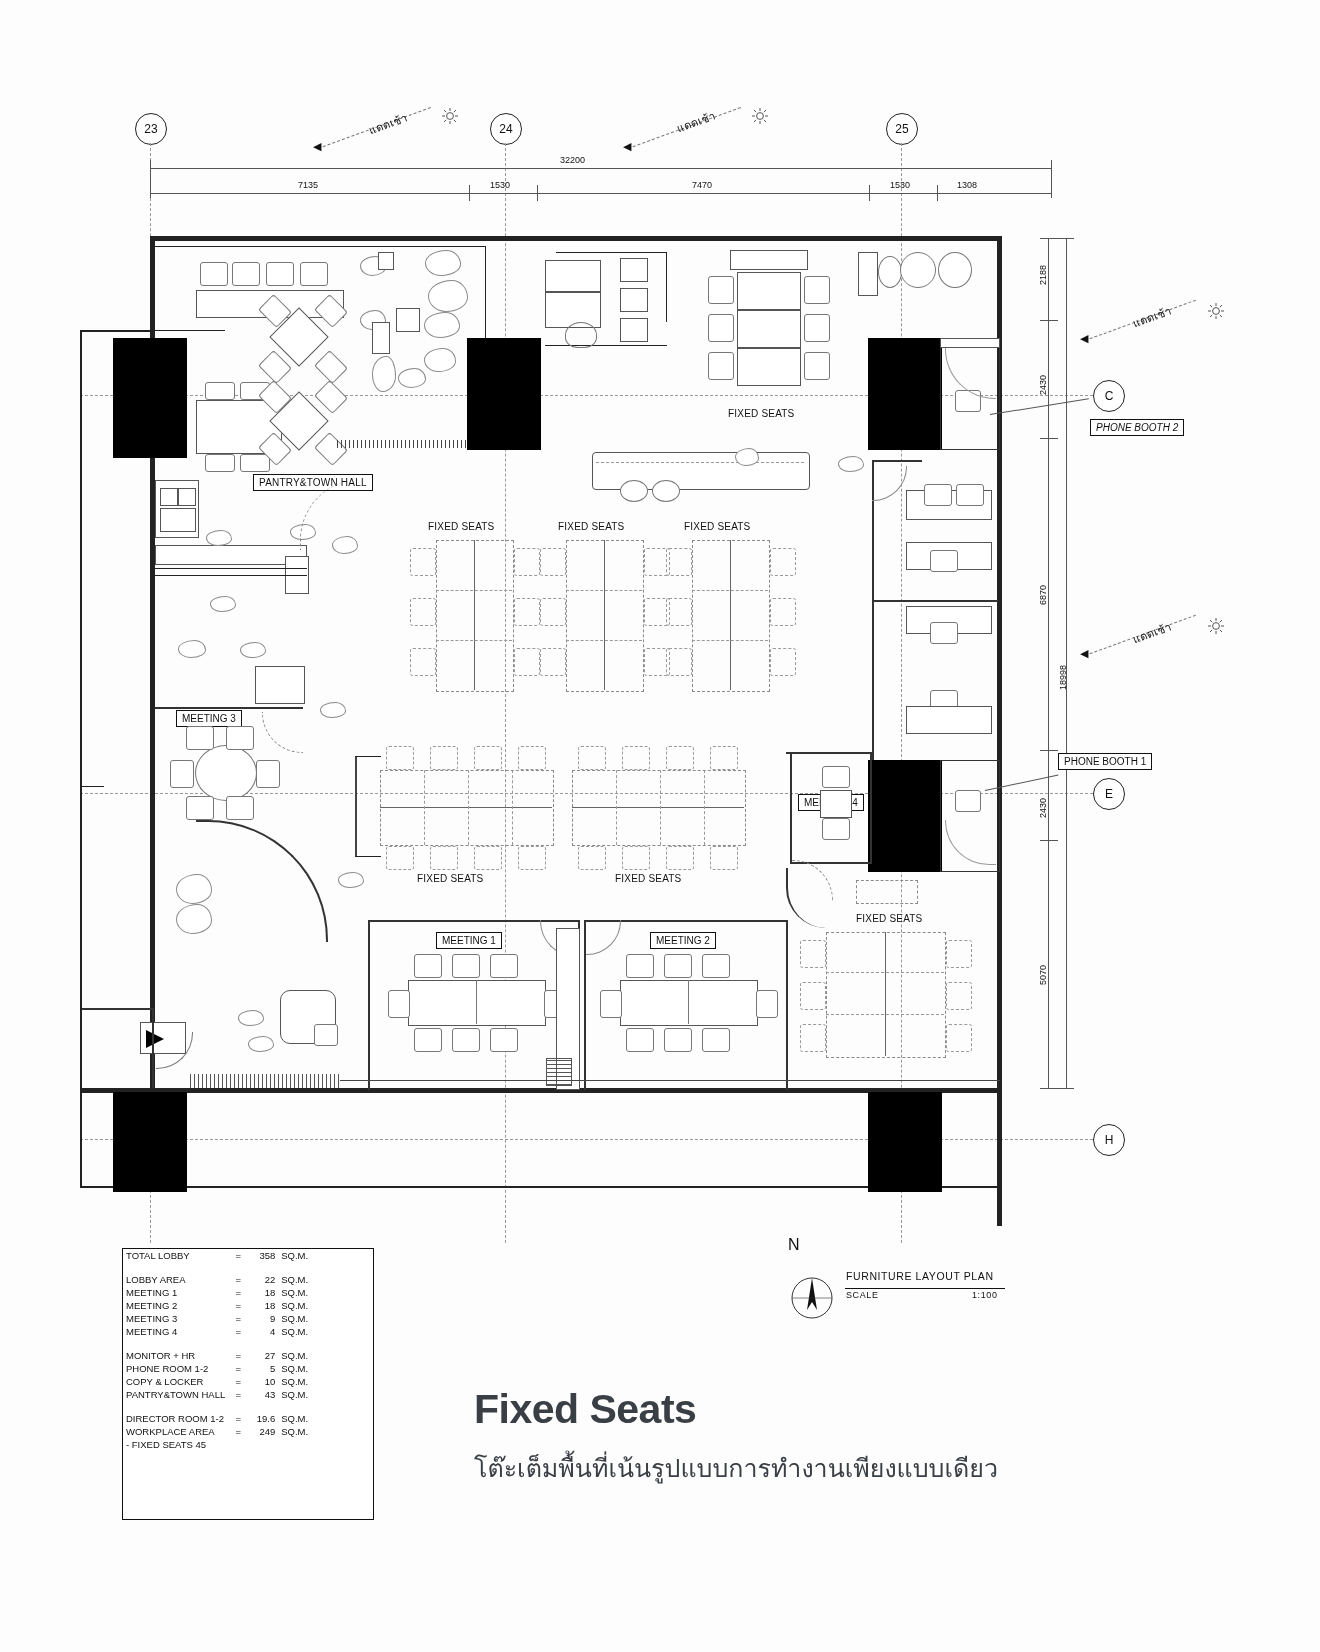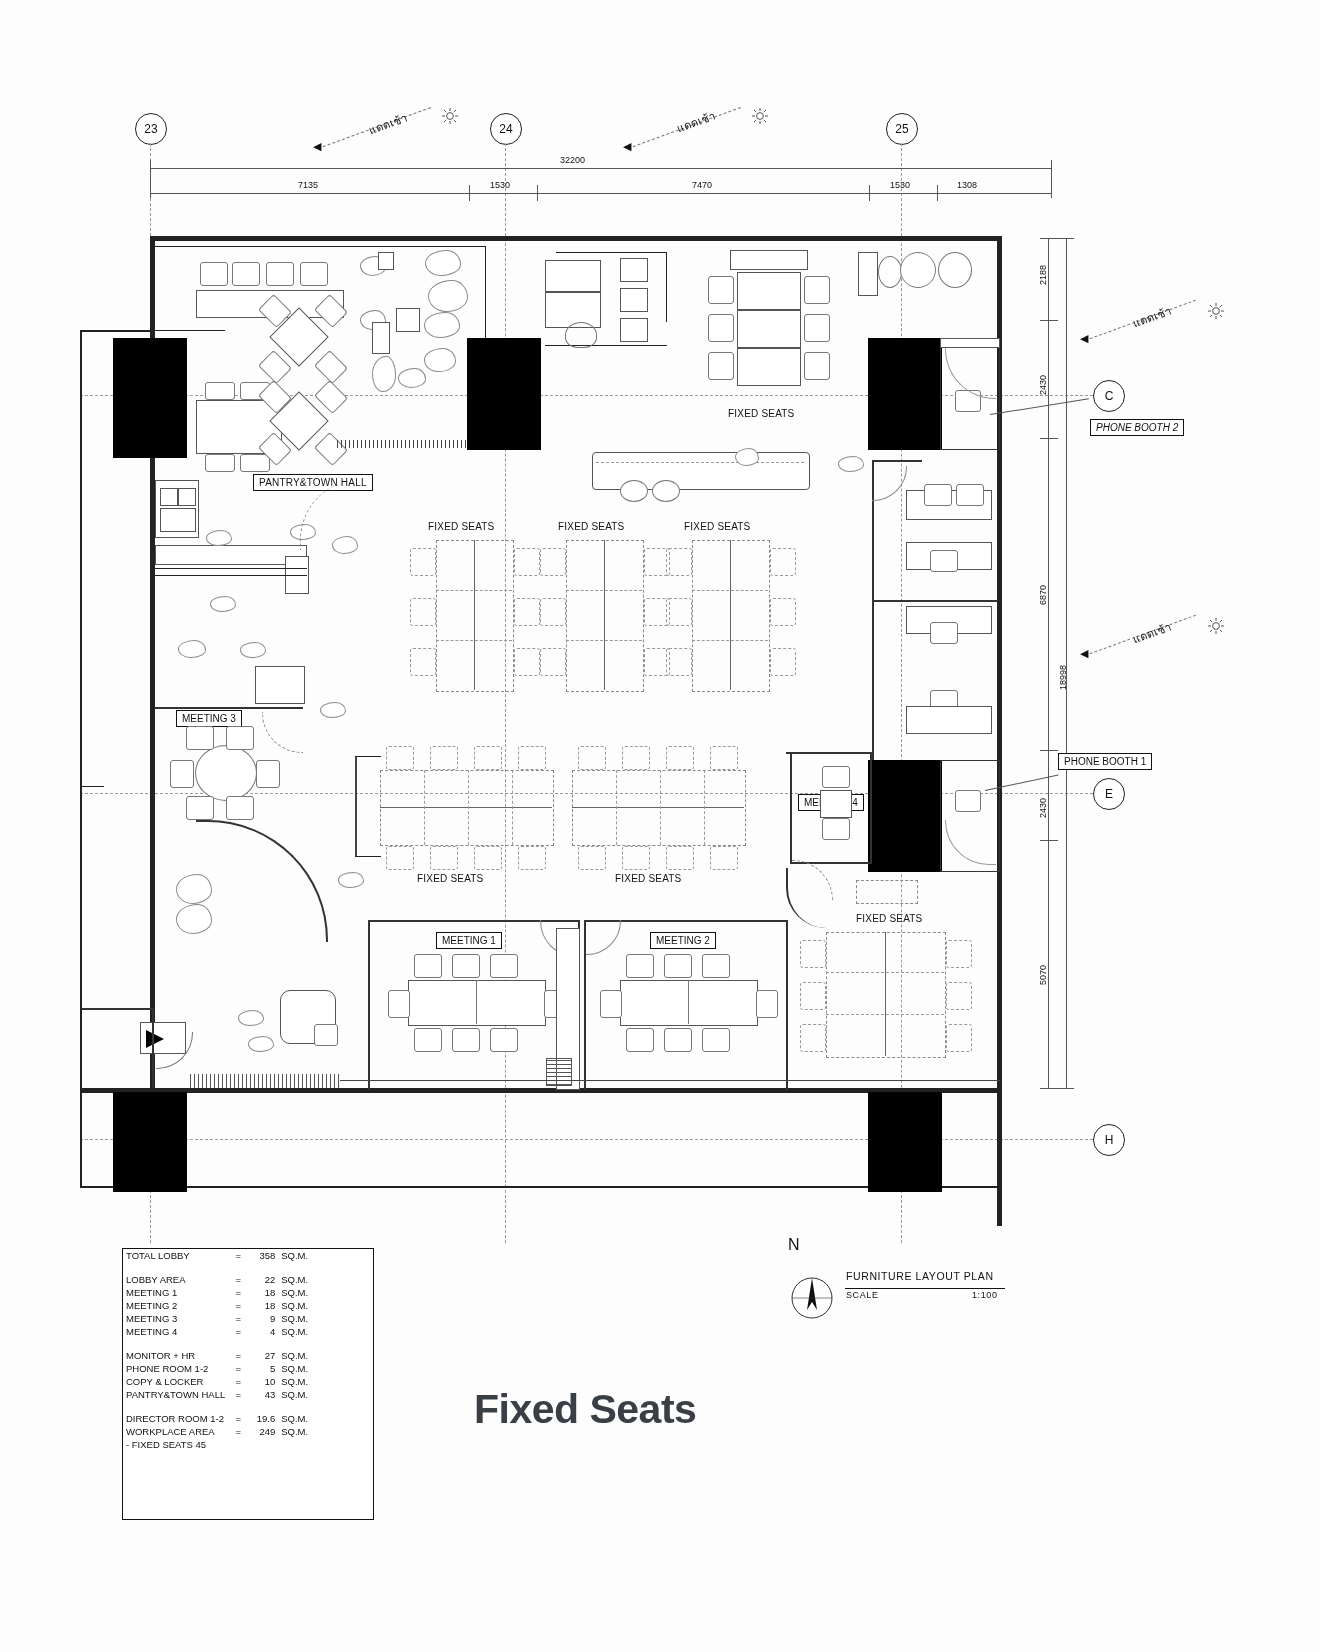--- a/index.html
+++ b/index.html
@@ -575,14 +575,15 @@
     </svg>
   </div>
   <div class="lbl" style="left:788px;top:1236px;font-size:16px;">N</div>
 
   <div class="plan-title" style="left:846px;top:1270px;">FURNITURE  LAYOUT  PLAN</div>
   <div class="rule" style="left:845px;top:1288px;width:160px;"></div>
   <div class="plan-scale" style="left:846px;top:1290px;">SCALE</div>
   <div class="plan-scale" style="left:972px;top:1290px;">1:100</div>
 
   <div class="title-en" style="left:474px;top:1386px;">Fixed Seats</div>
+  <div class="title-th" style="left:474px;top:1448px;">โต๊ะเต็มพื้นที่เน้นรูปแบบการทำงานเพียงแบบเดียว</div>
 
 </div>
 
 </body></html>

